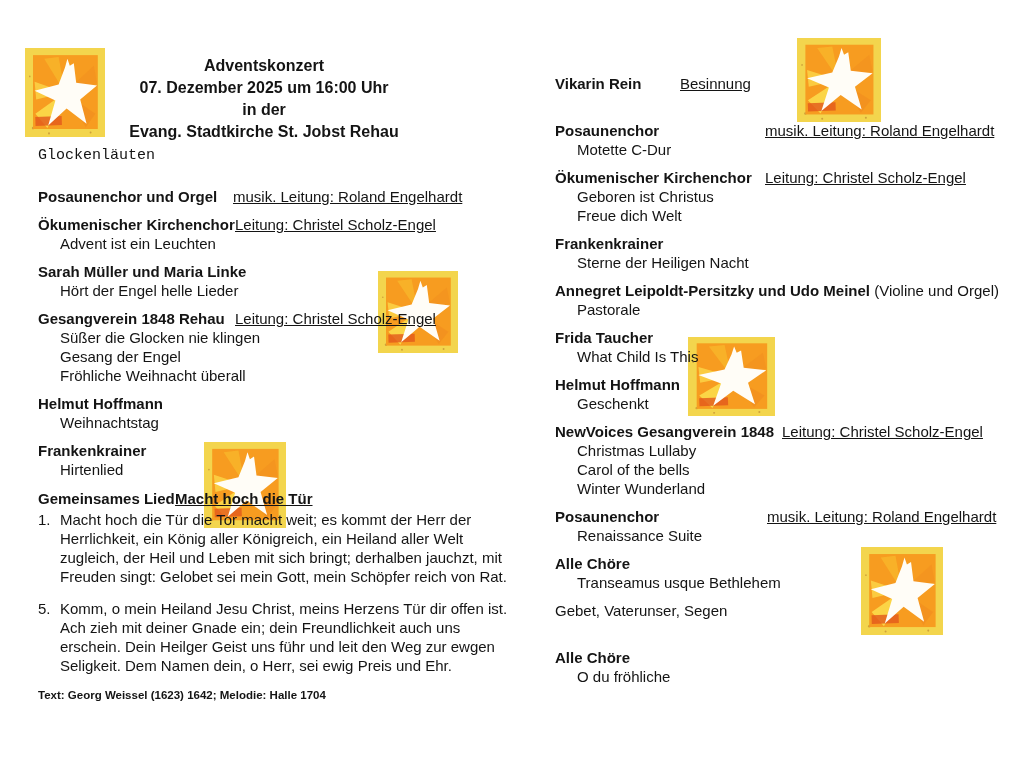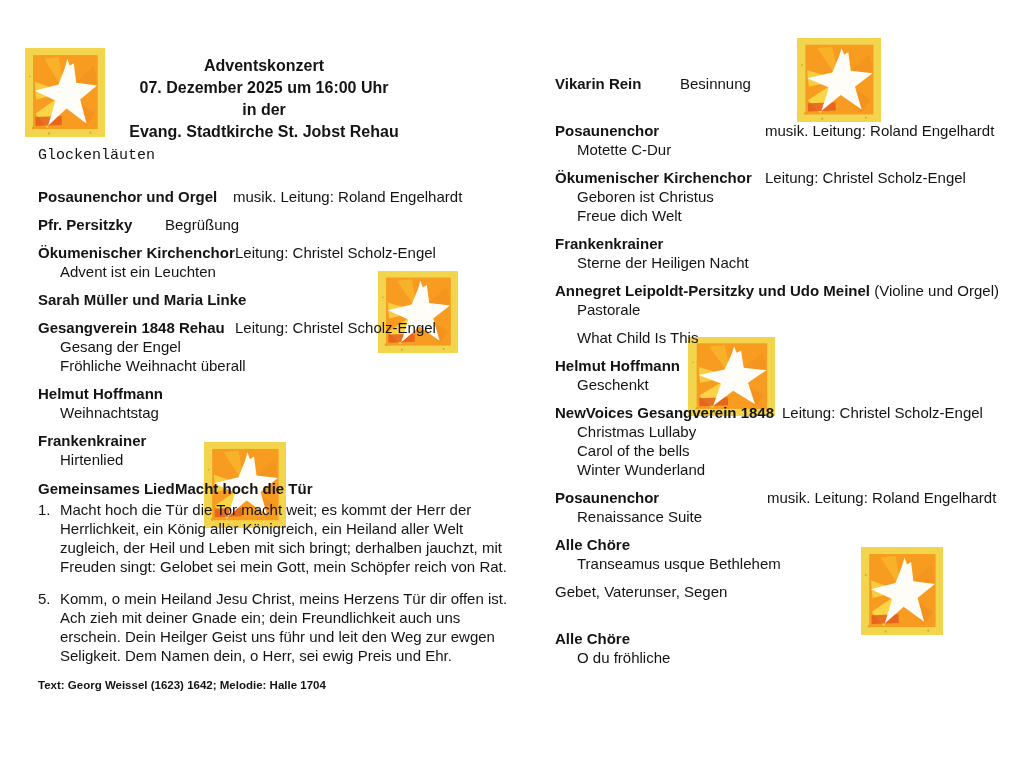--- a/index.html
+++ b/index.html
@@ -8,21 +8,21 @@
     font-family:"Liberation Sans",sans-serif;color:#141414;overflow:hidden;
   }
   .col{position:absolute;font-size:15px;line-height:19px;z-index:2;}
   .col-left{left:38px;top:55px;width:452px;}
   .col-right{left:555px;top:74px;width:470px;}
   .title-block{text-align:center;font-weight:700;font-size:16px;line-height:22px;margin-bottom:3px;}
   .intro{margin-bottom:22px;font-family:Liberation Mono, monospace;}
   .entry{margin-bottom:9px;}
   .entry-head{position:relative;white-space:nowrap;height:19px;}
   .name{font-weight:700;}
-  .role{position:absolute;left:var(--tab,180px);top:0;white-space:nowrap;font-weight:400;}
+  .role{position:absolute;left:var(--tab,180px);top:0;white-space:nowrap;font-weight:400;text-decoration:underline;}
   .role.bold{font-weight:700;}
   .suffix{font-weight:400;}
   .song{padding-left:22px;white-space:nowrap;}
   .mb-28{margin-bottom:28px;}
   .mb-10{margin-bottom:10px;}
   .hymn-head{margin-bottom:2px;}
   .verse{position:relative;padding-left:22px;margin-bottom:13px;}
   .verse:last-of-type{margin-bottom:0;}
   .vnum{position:absolute;left:0;top:0;}
   .vline{white-space:nowrap;}
@@ -86,46 +86,42 @@
 
     <div class="intro">Glockenläuten</div>
 
     <div class="entry">
       <div class="entry-head" style="--tab:195px">
         <span class="name">Posaunenchor und Orgel</span>
         <span class="role">musik. Leitung: Roland Engelhardt</span>
       </div>
     </div>
 
-    <div class="entry">
-      <div class="entry-head" style="--tab:127px">
-        <span class="name">Pfr. Persitzky</span>
-        <span class="role">Begrüßung</span>
-      </div>
-    </div>
 
     <div class="entry">
       <div class="entry-head" style="--tab:197px">
         <span class="name">Ökumenischer Kirchenchor</span>
         <span class="role">Leitung: Christel Scholz-Engel</span>
       </div>
       <div class="song">Advent ist ein Leuchten</div>
     </div>
 
     <div class="entry">
       <div class="entry-head">
         <span class="name">Sarah Müller und Maria Linke</span>
       </div>
+      <div class="song">Hört der Engel helle Lieder</div>
     </div>
 
     <div class="entry">
       <div class="entry-head" style="--tab:197px">
         <span class="name">Gesangverein 1848 Rehau</span>
         <span class="role">Leitung: Christel Scholz-Engel</span>
       </div>
+      <div class="song">Süßer die Glocken nie klingen</div>
       <div class="song">Gesang der Engel</div>
       <div class="song">Fröhliche Weihnacht überall</div>
     </div>
 
     <div class="entry">
       <div class="entry-head">
         <span class="name">Helmut Hoffmann</span>
       </div>
       <div class="song">Weihnachtstag</div>
     </div>
@@ -195,20 +191,23 @@
     </div>
 
     <div class="entry">
       <div class="entry-head">
         <span class="name">Annegret Leipoldt-Persitzky und Udo Meinel</span><span class="suffix"> (Violine und Orgel)</span>
       </div>
       <div class="song">Pastorale</div>
     </div>
 
     <div class="entry">
+      <div class="entry-head">
+        <span class="name">Frida Taucher</span>
+      </div>
       <div class="song">What Child Is This</div>
     </div>
 
     <div class="entry">
       <div class="entry-head">
         <span class="name">Helmut Hoffmann</span>
       </div>
       <div class="song">Geschenkt</div>
     </div>
 

